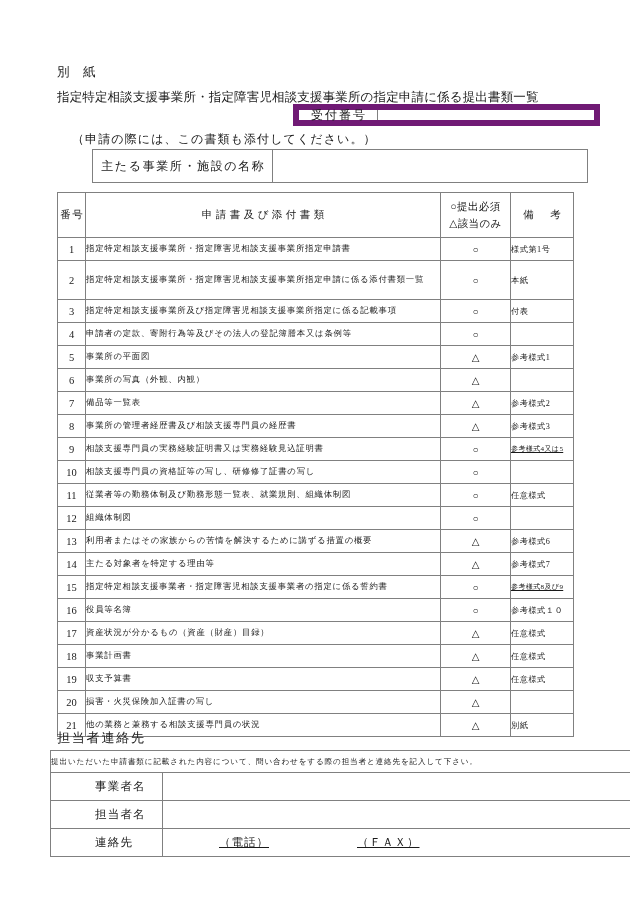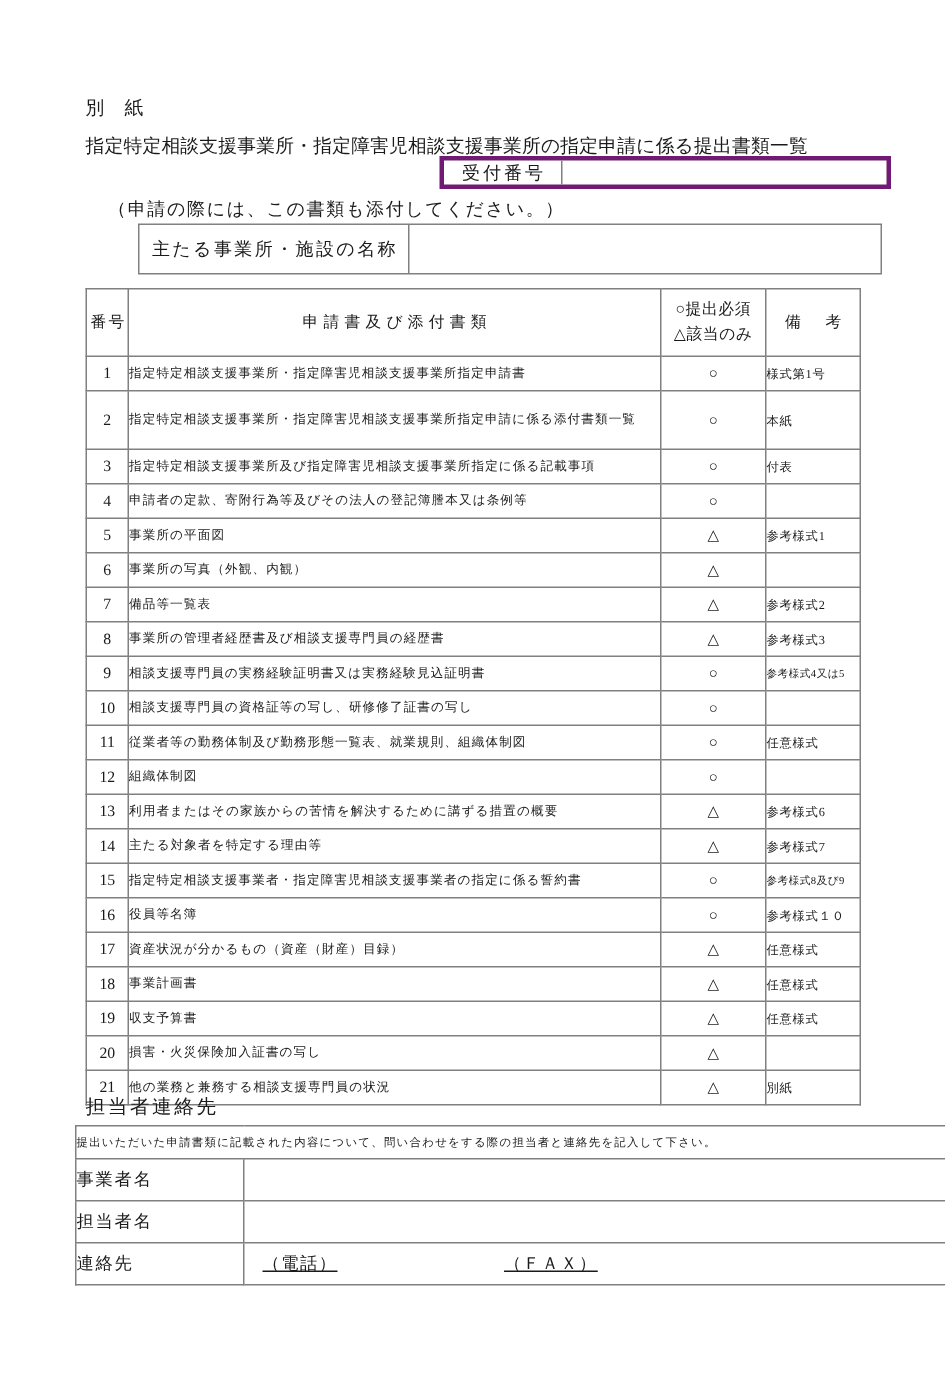--- a/index.html
+++ b/index.html
@@ -39,21 +39,21 @@
     letter-spacing: 0.15px;
     white-space: nowrap;
   }
 
   
   .receipt-wrap {
     position: absolute;
     left: 293px;
     top: 104px;
     display: flex;
-    border: 3px solid #701a75;
+    border: 6px solid #701a75;
     height: 22px;
     box-sizing: border-box;
   }
   .receipt-label {
     width: 79px;
     border-right: 1px solid #808080;
     font-size: 12px;
     display: flex;
     align-items: center;
     justify-content: center;
@@ -152,21 +152,21 @@
   }
   .cell-mark {
     text-align: center;
     font-size: 10px;
   }
   .cell-note {
     font-size: 8.2px;
     letter-spacing: 0.5px;
     padding-left: 3px;
   }
-  .cell-note.small { font-size: 7.1px; letter-spacing: 0.3px; }
+  .cell-note.small { font-size: 7.1px; letter-spacing: 0.3px; text-decoration: underline; }
 
   
   .contact-heading {
     position: absolute;
     left: 57px;
     top: 729px;
     font-size: 13px;
     letter-spacing: 1.8px;
     white-space: nowrap;
   }
@@ -184,37 +184,37 @@
     padding: 0;
     vertical-align: middle;
   }
   .contact-note-cell {
     height: 21px;
     font-size: 7.6px;
     letter-spacing: 0.85px;
     padding-left: 7px;
   }
   .cc-label { width: 112px; }
-  .contact-table tr.field td { height: 27px; }
+  .contact-table tr.field td { height: 27px; padding-left: 44px; }
   .cc-label-text {
     font-size: 11.5px;
     letter-spacing: 1.2px;
     padding-left: 10px;
   }
   .cc-value {
     font-size: 11.5px;
     letter-spacing: 1px;
     padding-left: 0;
     text-decoration: underline;
   }
   .tel-fax {
     display: flex;
     padding-left: 12px;
   }
-  .tel-fax .fax { margin-left: 111px; }
+  .tel-fax .fax { margin-left: 88px; }
 </style>
 </head>
 <body>
 
 <div class="page">
 
   <div class="hdr-besshi">別　紙</div>
 
   <div class="hdr-title">指定特定相談支援事業所・指定障害児相談支援事業所の指定申請に係る提出書類一覧</div>
 

